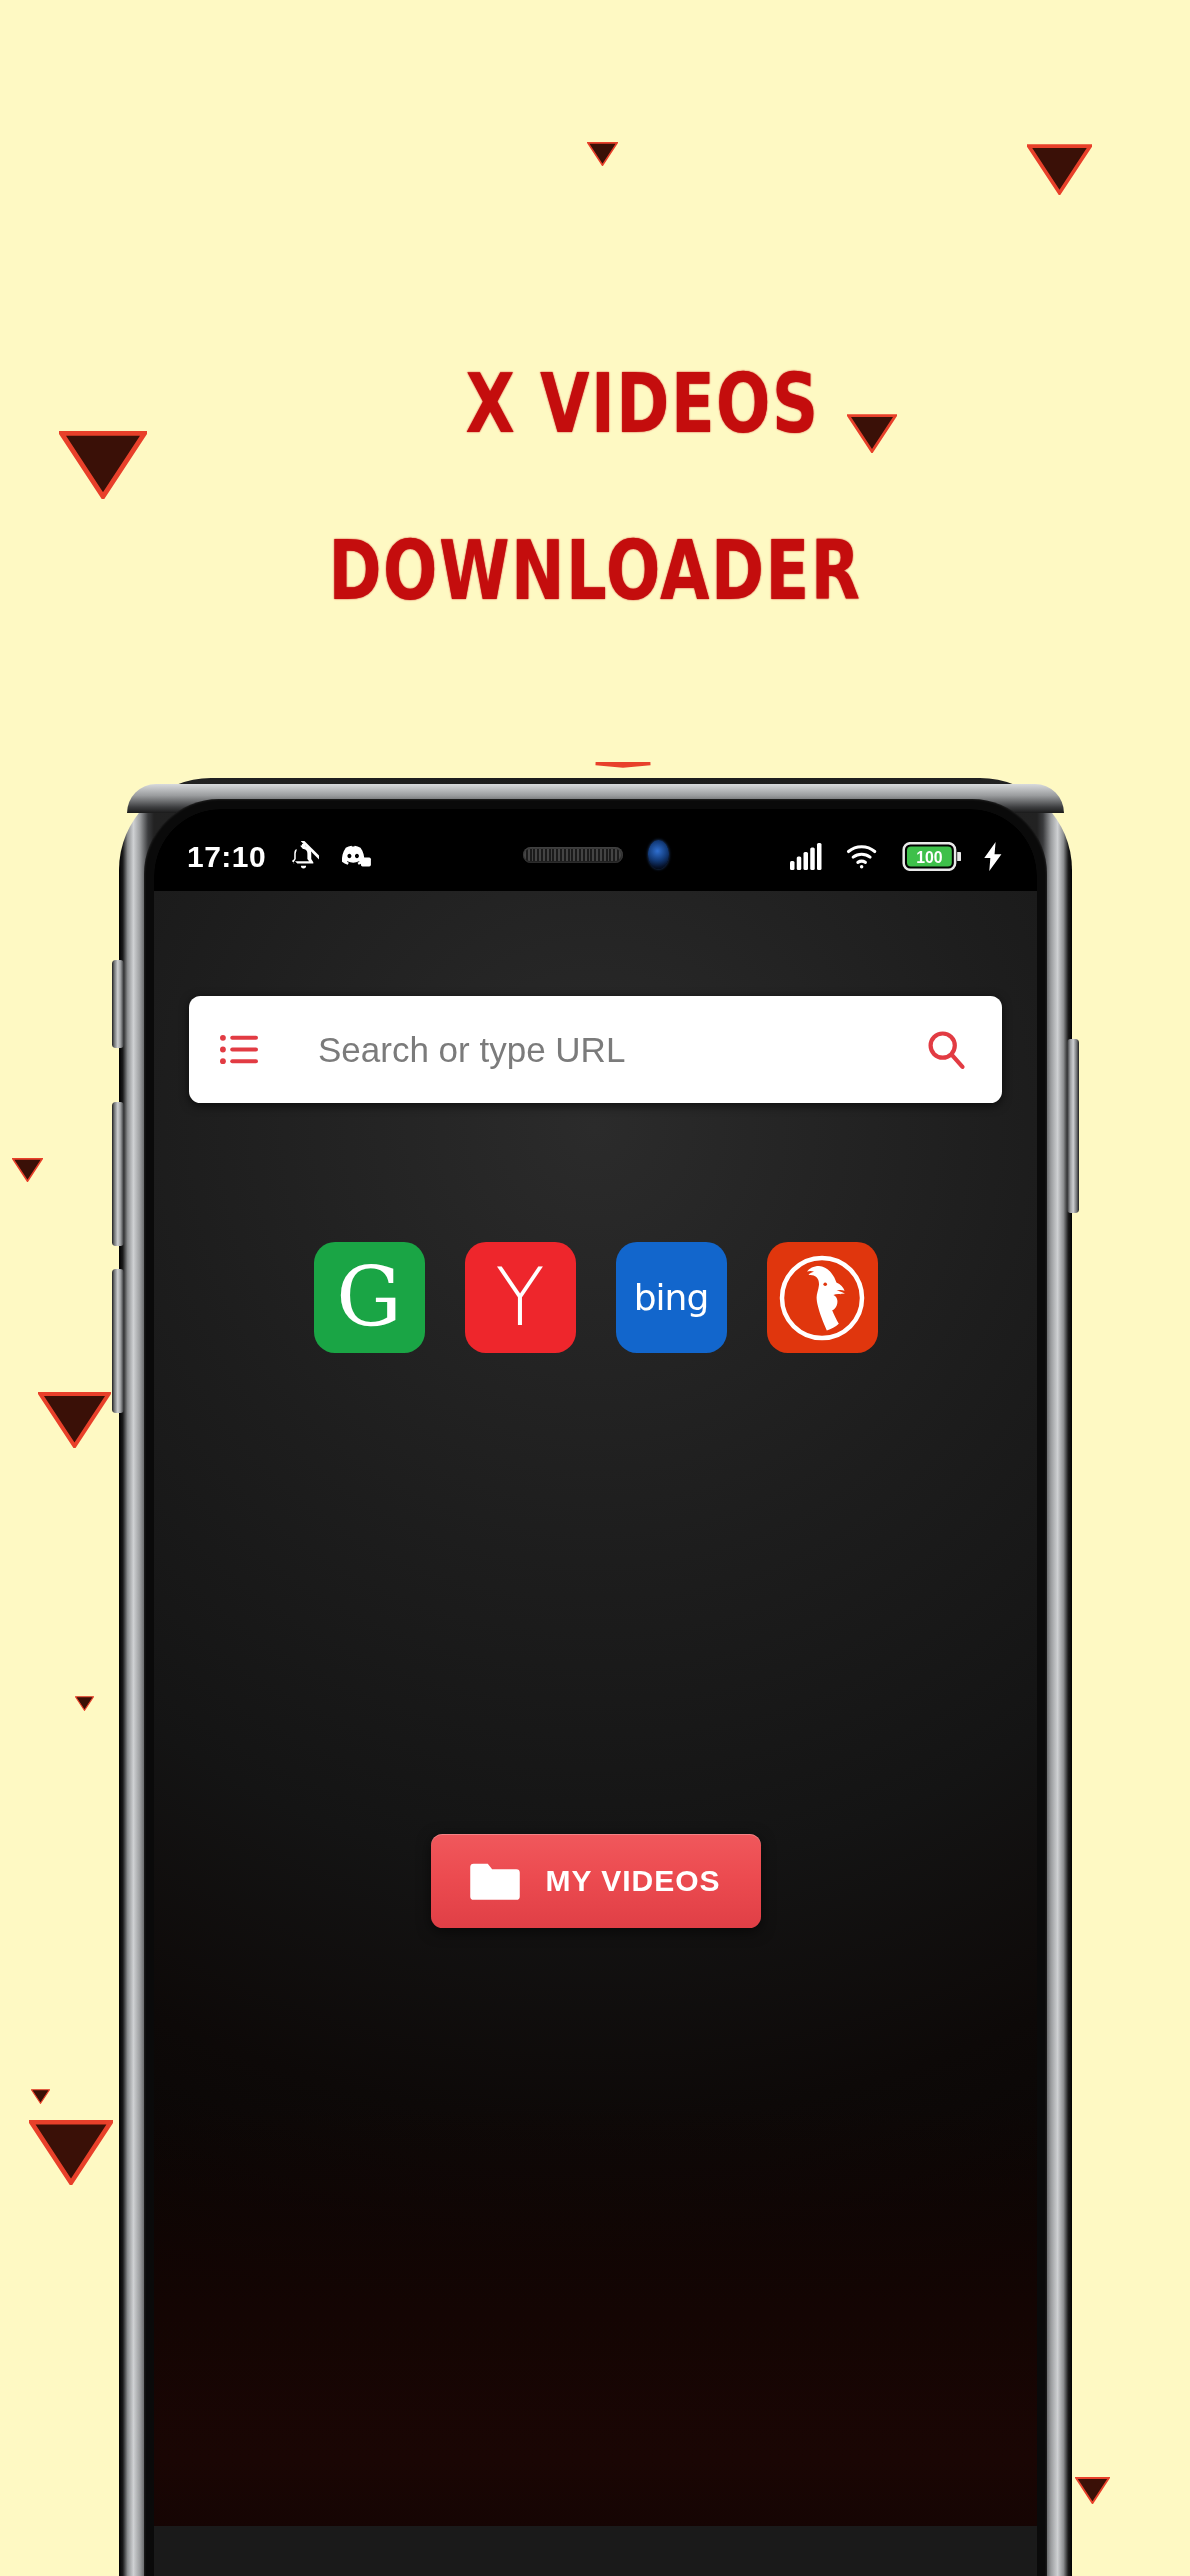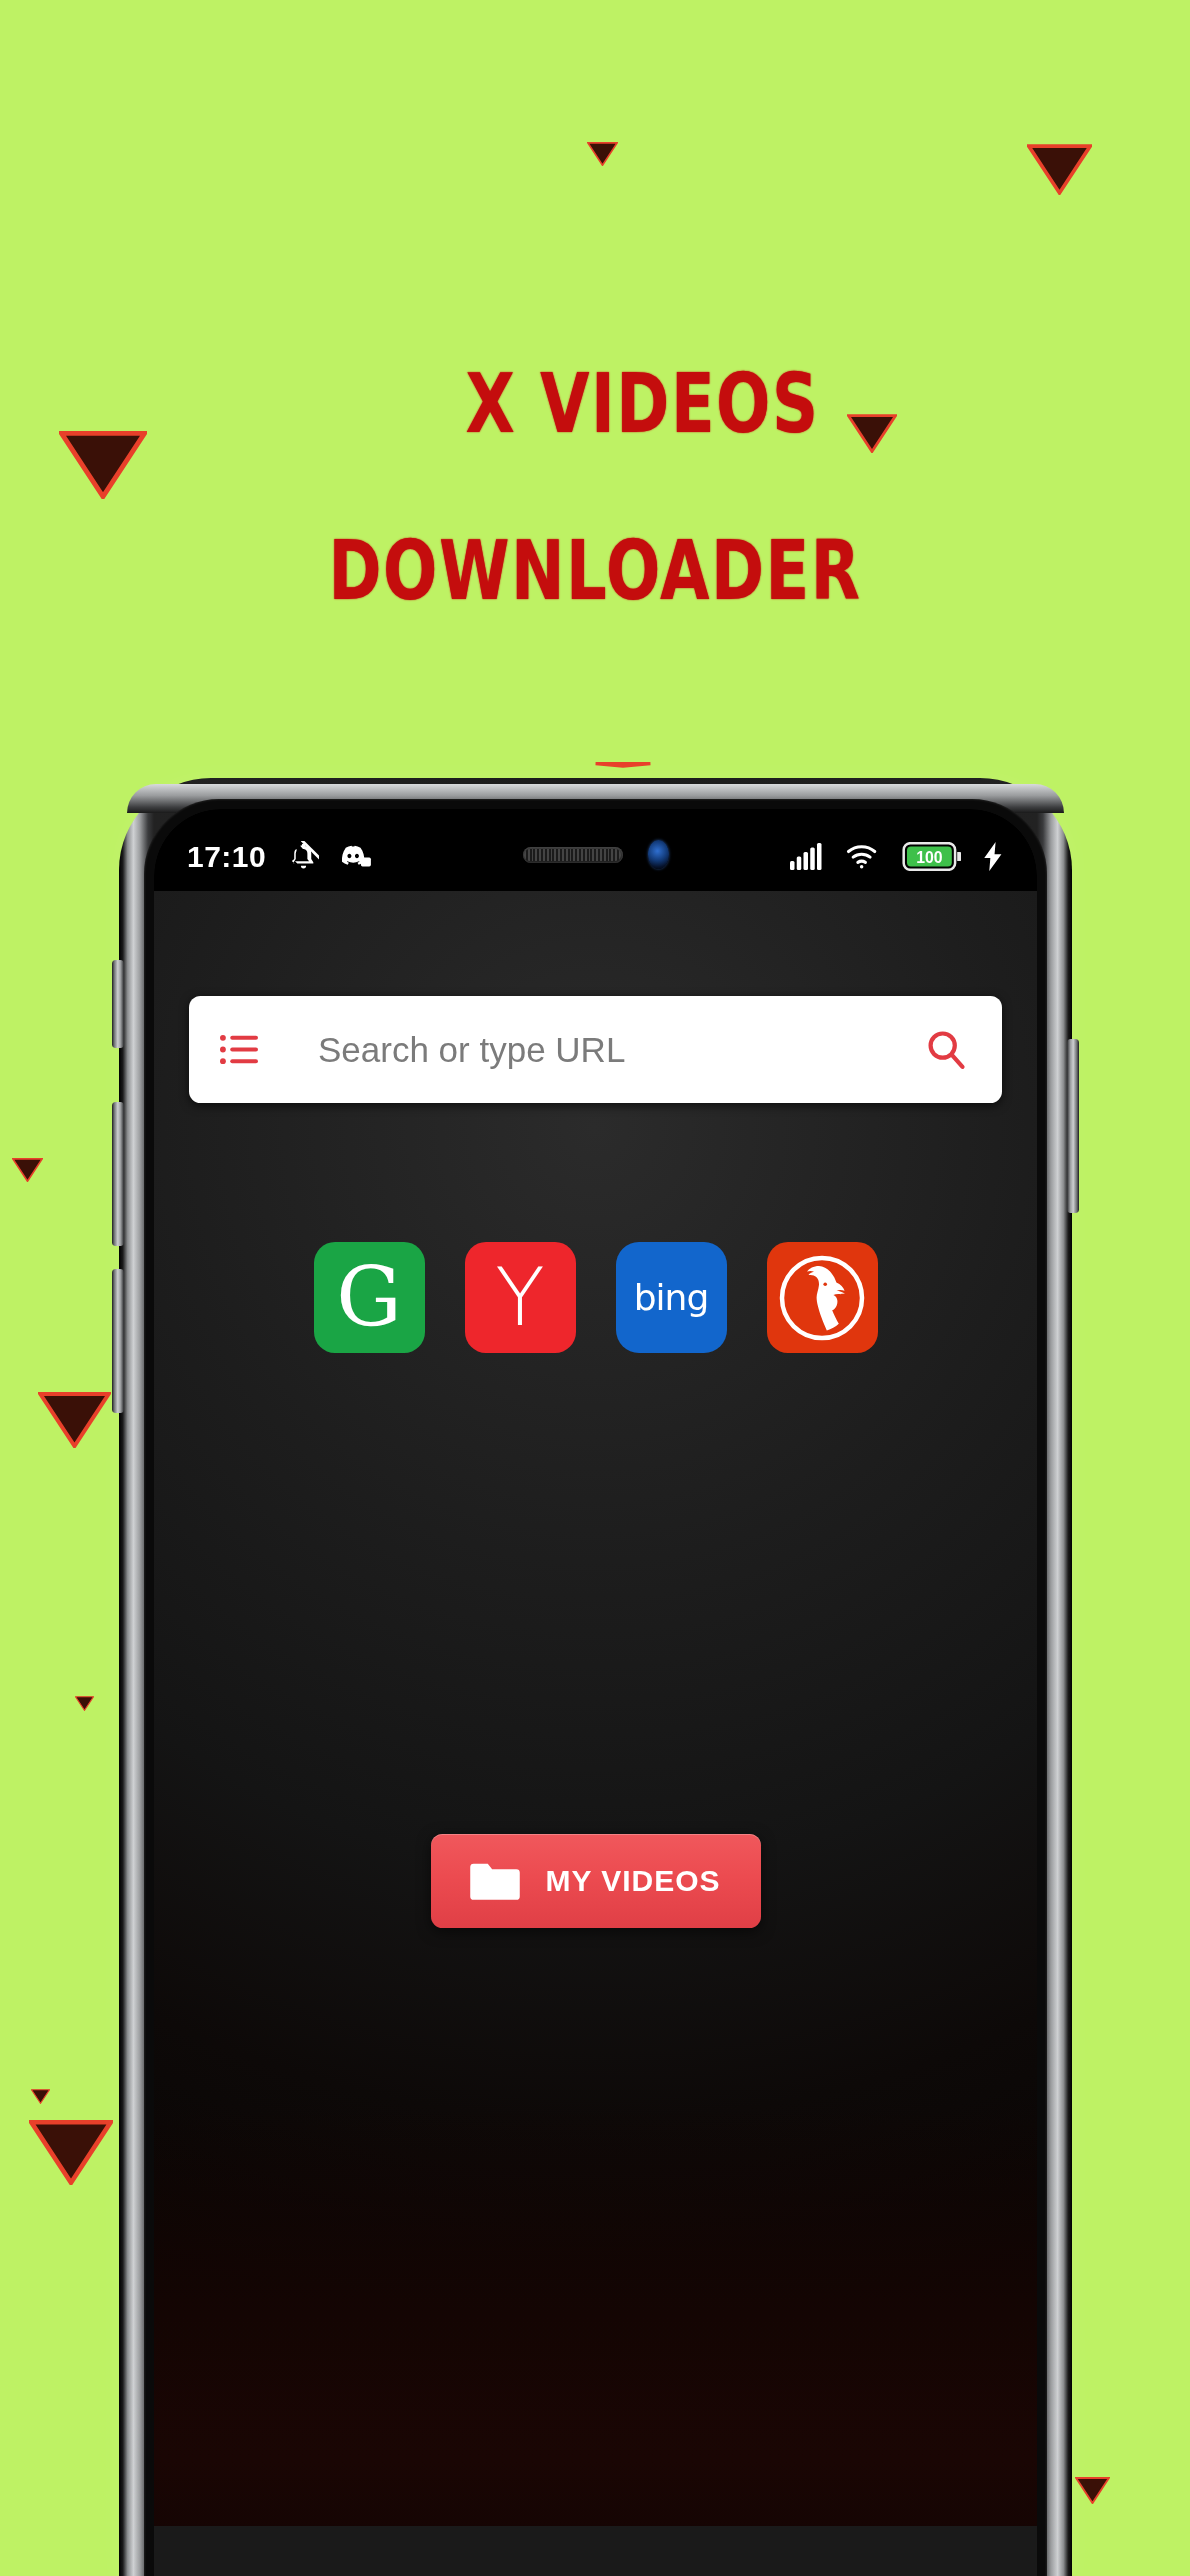--- a/index.html
+++ b/index.html
@@ -6,21 +6,21 @@
   html, body {
     width:1190px; height:2576px;
     background:#000;
     overflow:hidden;
     font-family:"Liberation Sans", sans-serif;
   }
 
   #stage {
     position:relative;
     width:1190px; height:2576px;
-    background:#bef264;
+    background:#fef9c3;
     overflow:hidden;
   }
   .tri-wrap { position:absolute; }
   .tri-wrap svg { display:block; }
 
   
   #headline {
     position:absolute;
     left:0; right:0;
     top:278px;
@@ -438,21 +438,21 @@
       <div id="engine-row">
 
         <div class="engine-tile" style="background:#1aa545;">
           <span class="engine-letter">G</span>
         </div>
 
         <div class="engine-tile" style="background:#ee262c;">
           <span class="engine-letter y">Y</span>
         </div>
 
-        <div class="engine-tile" style="background:#1266cc;border-radius:23px;">
+        <div class="engine-tile" style="background:#1266cc;">
           <span class="engine-bing">bing</span>
         </div>
 
         <div class="engine-tile" style="background:#e0360d;">
           <svg width="100" height="100" viewBox="0 0 100 100">
             <circle cx="50" cy="50" r="40" fill="none" stroke="#fff" stroke-width="4.5"></circle>
             <path fill="#fff" d="M47 18c-5.5 0-9.6 2.3-12 5.6 2.6-.8 5-.7 7 .2-2.4.4-4.3 1.6-5.5 3.3 3.1-.6 6 .2 7.8 1.9 2.2 2.1 3 5.1 2.6 8.6-.5 4.4-2.3 8.3-2.3 12 0 4.6 2 11.8 4.6 19.2 1.8 5 3.8 9.8 5.6 13.6 4.5-1.3 8.6-3.6 12-6.7-2.2-3.8-4.8-8.9-6.6-13.5.9-.3 1.7-.8 2.4-1.5 2.4-2.4 3.3-6 2.6-9-.5-2.2-1.9-3.9-3.8-4.6 1.9-.9 4.4-1.3 7.5-.8-.7-1.8-2.3-3.1-4.6-3.7 2.7-1 5.7-.9 8.3.2-1.2-3.4-4-6.3-8.2-8.2-1-3.3-2.7-6.8-5.3-9.9-3.3-4-7.9-6.7-12.1-6.7z"></path>
             <circle cx="52.5" cy="36.5" r="3.6" fill="#fff"></circle>
             <circle cx="53.2" cy="36.2" r="1.8" fill="#e0360d"></circle>
             <path fill="#fff" d="M55 41c6 0 13 1.8 18 4.6-5 .6-10 .4-14.5-.4-1.4-.3-2.6-1.6-3.5-4.2z"></path>

